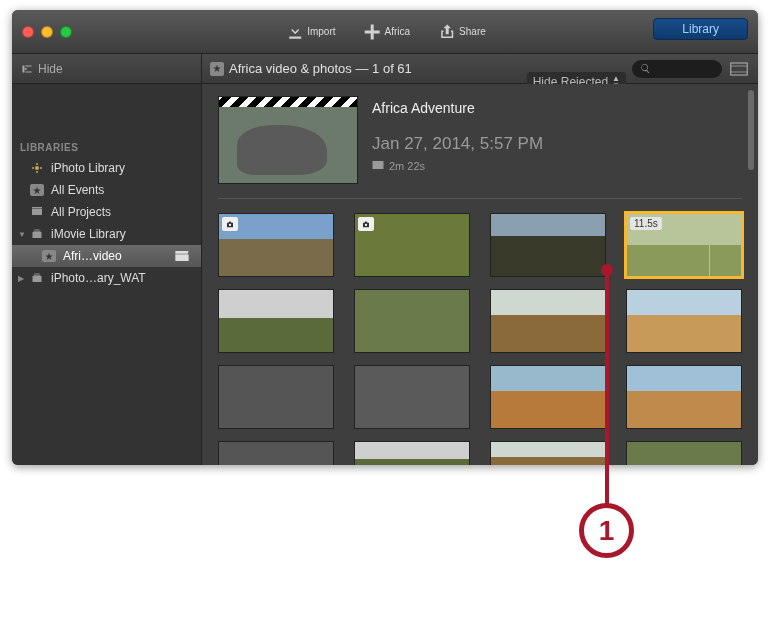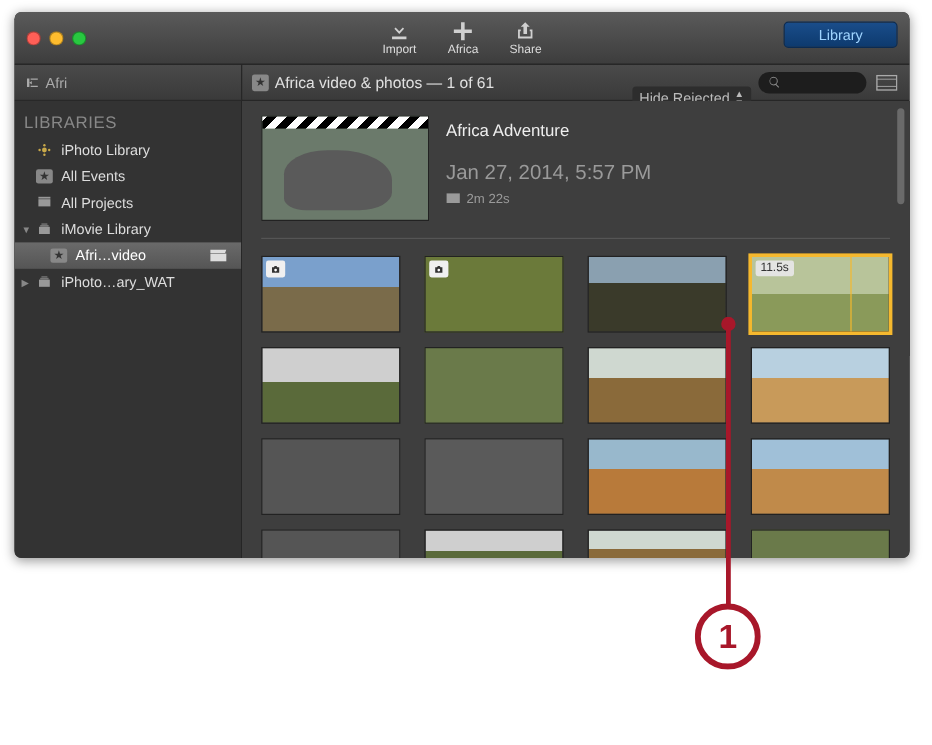--- a/index.html
+++ b/index.html
@@ -47,21 +47,21 @@
     .toolbar-center {
       position: absolute;
       left: 50%;
       transform: translateX(-50%);
       display: flex;
       gap: 26px;
       align-items: center;
     }
     .tool-btn {
       display: flex;
-      flex-direction: column;
+      flex-direction: row;
       align-items: center;
       color: #ddd;
       font-size: 10px;
       cursor: pointer;
       gap: 1px;
     }
     .tool-btn svg { width: 22px; height: 18px; fill: #d0d0d0; }
     .lib-btn {
       position: absolute;
       right: 10px;
@@ -155,24 +155,25 @@
     }
     .sidebar {
       width:190px;
       background:#333;
       border-right:1px solid #222;
       padding-top:6px;
       overflow:hidden;
     }
     .section-h {
       color:#888;
-      font-size:14px;
-      font-weight:normal;
+      font-size:10px;
+      font-weight:bold;
       letter-spacing:0.5px;
       padding:4px 8px;
+      margin-top:48px;
     }
     .side-item {
       display:flex;
       align-items:center;
       gap:7px;
       padding:4px 8px 4px 18px;
       color:#ddd;
       font-size:12px;
       cursor:pointer;
       white-space:nowrap;
@@ -356,21 +357,21 @@
       </div>
     </div>
     <div class="lib-btn">Library</div>
   </div>
 
   <div class="subbar">
     <div class="hide-btn">
       <svg viewBox="0 0 24 24">
           <path d="M3 5h4v14H3zM11 9l-4 3 4 3zM9 5h12v2H9zm0 12h12v2H9z"></path>
         </svg>
-      <span>Afri</span>
+      <span>Hide</span>
     </div>
     <div class="content-header">
       <div class="path-label">
         <span class="star-icon">★</span>
         <span>Africa video &amp; photos — 1 of 61</span>
       </div>
       <div class="hide-rejected">
         <span>Hide Rejected</span>
         <span style="font-size:8px;line-height:7px;">▲<br>▼</span>
       </div>

